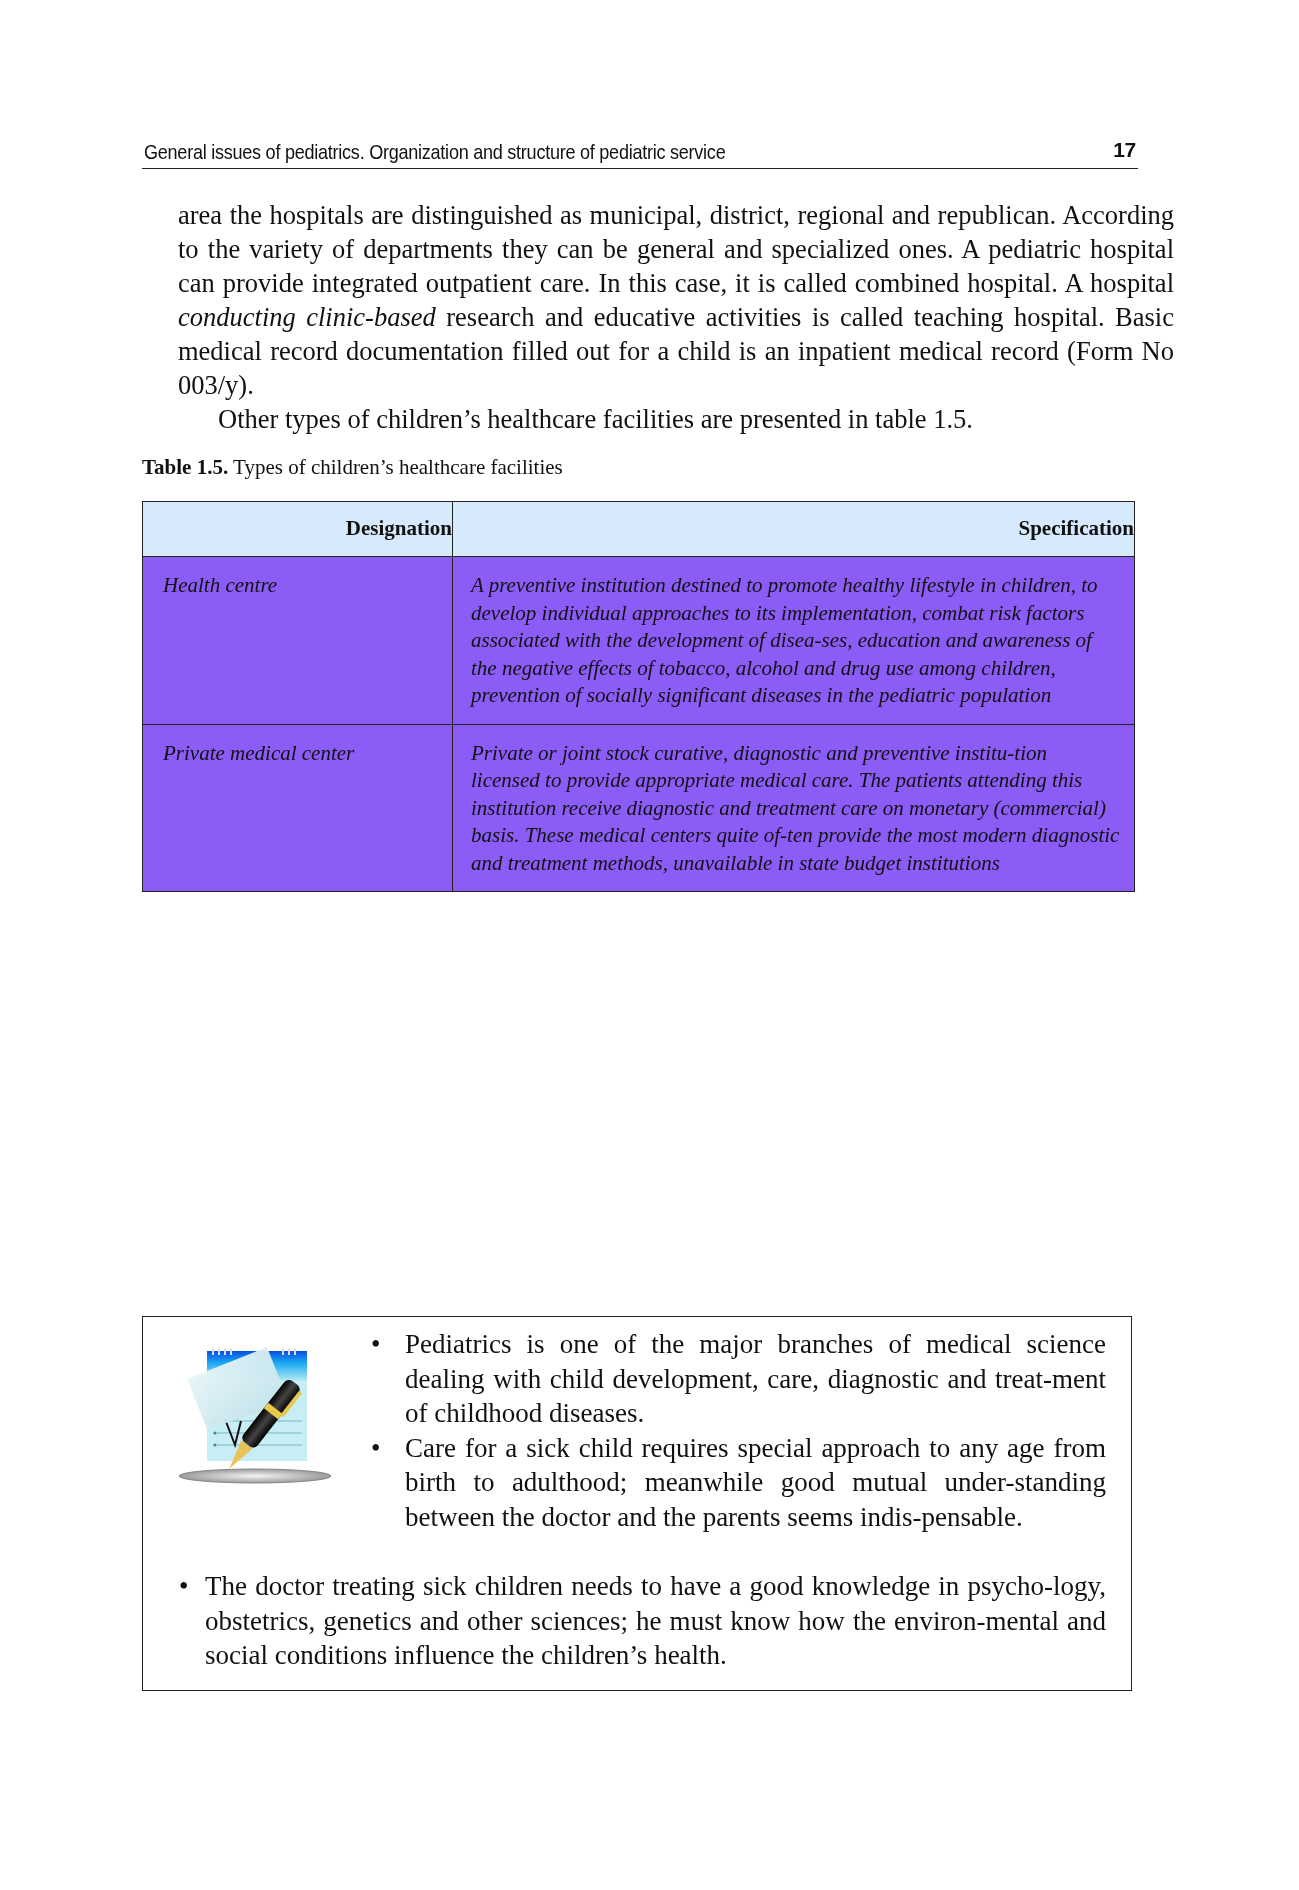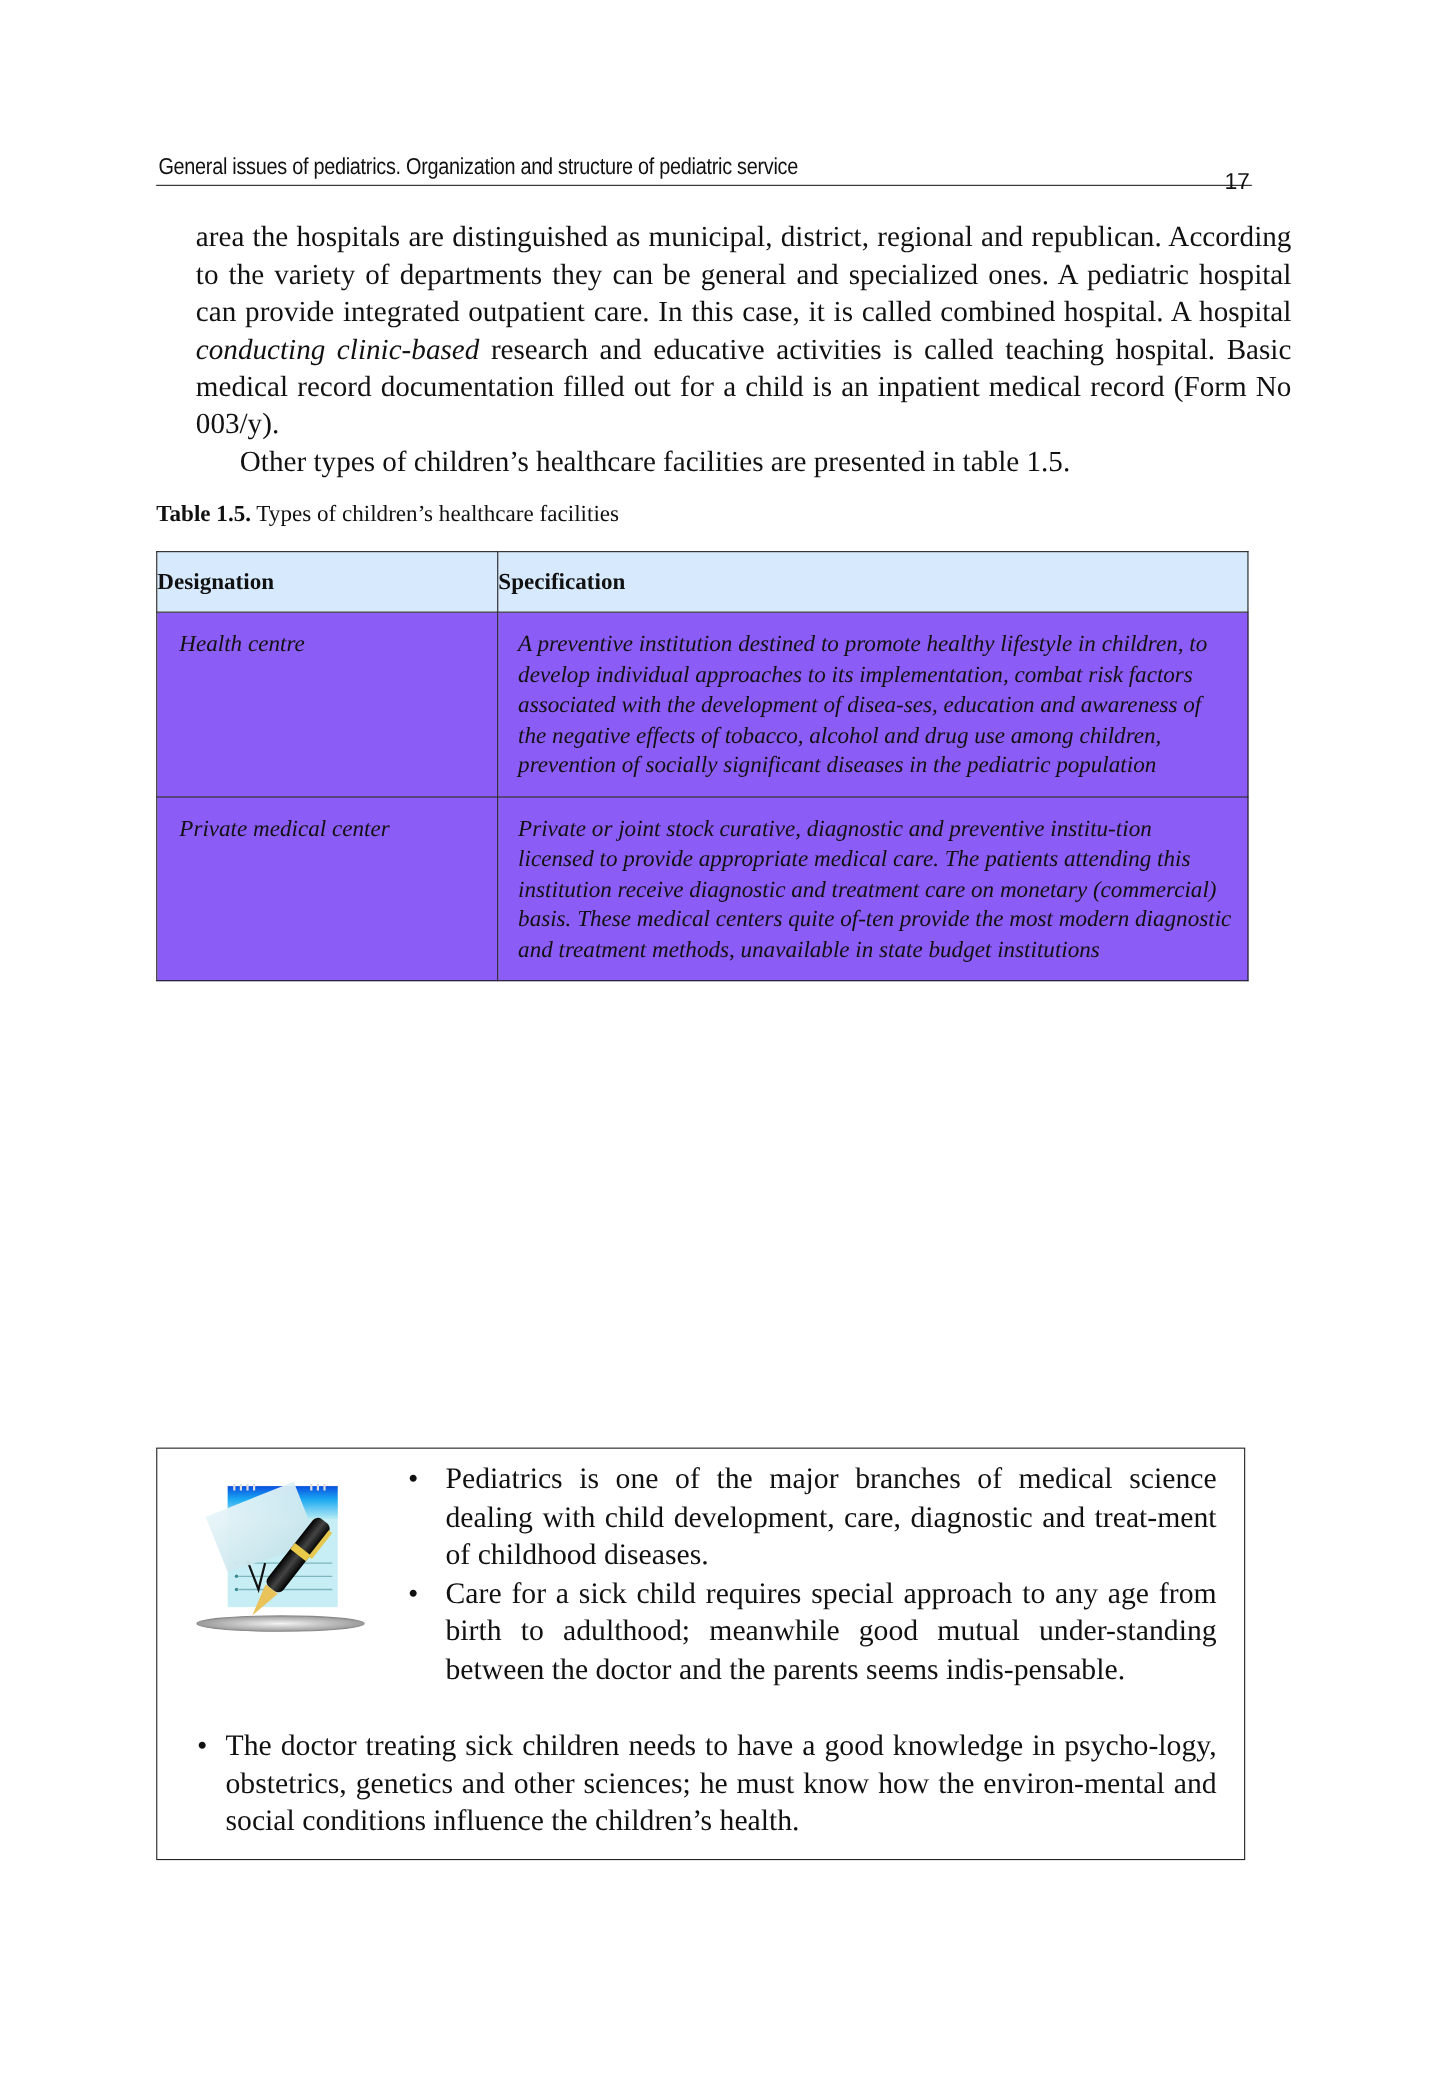--- a/index.html
+++ b/index.html
@@ -5,42 +5,42 @@
   html, body { margin: 0; padding: 0; background: #ffffff; }
   body { width: 1299px; height: 1890px; position: relative; overflow: hidden; color: #111; }
   .page { position: absolute; left: 142px; top: 0; width: 996px; }
   .running-head {
     position: absolute; top: 138px; left: 0; width: 996px; height: 30px;
     border-bottom: 1.5px solid #222;
     font-family: "Liberation Sans", sans-serif; font-size: 21px;
     transform-origin: left; letter-spacing: -0.3px;
   }
   .running-head .title { position: absolute; left: 2px; top: 2px; transform: scaleX(0.86); transform-origin: left; white-space: nowrap; }
-  .running-head .num { position: absolute; right: 2px; top: 16px; font-weight: normal; }
+  .running-head .num { position: absolute; right: 2px; top: 0; font-weight: bold; }
   .body-text {
     position: absolute; top: 198px; left: 0; width: 996px;
     font-family: "Liberation Serif", serif; font-size: 26.5px; line-height: 34px;
     text-align: justify;
     margin-left: 36px;
   }
   .body-text p { margin: 0; }
   .body-text p.indent { text-indent: 40px; }
   .caption {
     position: absolute; top: 455px; left: 0; width: 996px;
     font-family: "Liberation Serif", serif; font-size: 21px;
   }
   .caption b { font-weight: bold; }
   table.facilities {
     position: absolute; top: 501px; left: 0; width: 993px;
     border-collapse: collapse;
     font-family: "Liberation Serif", serif; font-size: 21px; line-height: 27.5px;
   }
   table.facilities th, table.facilities td { border: 1.5px solid #222; vertical-align: top; }
   table.facilities th {
-    background: #d6e9fd; height: 54px; font-weight: bold; text-align: left; vertical-align: middle; padding: 0;
+    background: #d6e9fd; height: 54px; font-weight: bold; text-align: right; vertical-align: middle; padding: 0;
   }
   table.facilities td { background: #8b5cf6; padding: 15px 18px 14px 20px; font-style: italic; }
   table.facilities td.spec { padding-left: 18px; padding-right: 14px; }
   table.facilities col.c1 { width: 310px; }
   .summary-box {
     position: absolute; top: 1316px; left: 0; width: 990px; height: 375px;
     border: 1.5px solid #222; box-sizing: border-box;
     font-family: "Liberation Serif", serif; font-size: 27px; line-height: 34.5px;
   }
   .summary-icon { position: absolute; left: 34px; top: 24px; width: 160px; height: 150px; }

